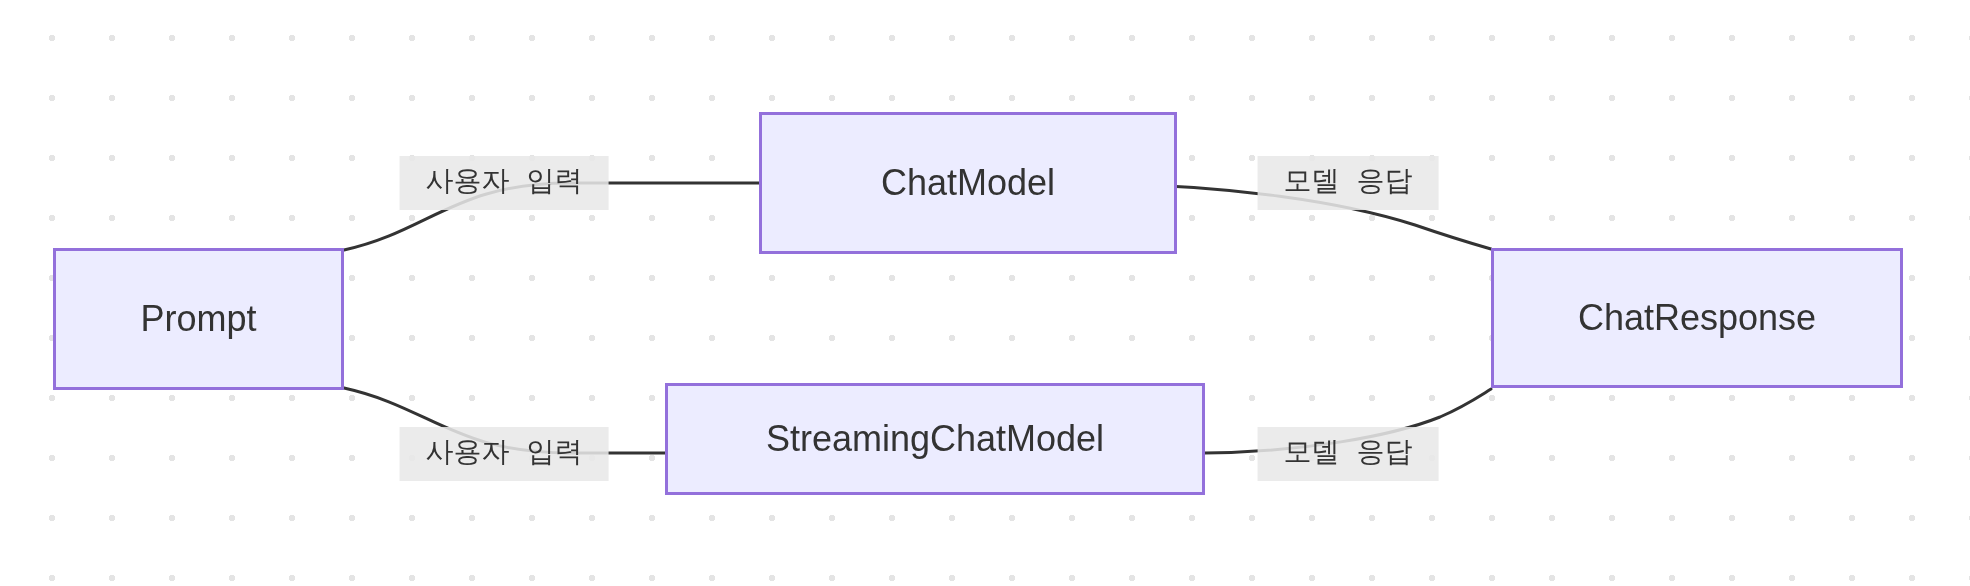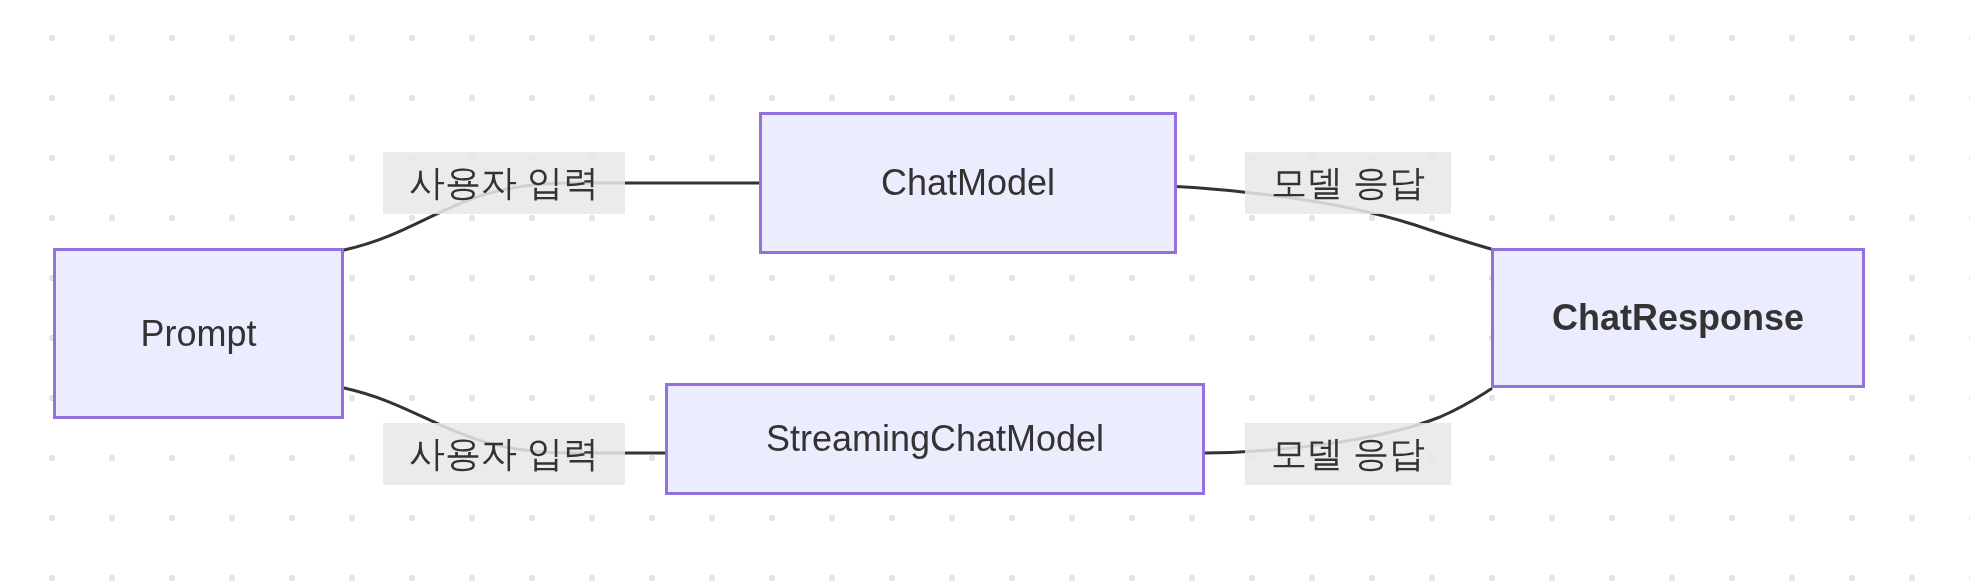--- a/index.html
+++ b/index.html
@@ -43,34 +43,35 @@
     z-index: 3;
     display: flex;
     align-items: center;
     justify-content: center;
     background: var(--node-fill);
     border: 3px solid var(--node-border);
     color: var(--text);
     font-size: 36px;
     white-space: nowrap;
   }
-  .node-prompt               { left: 53px;   top: 248px; width: 291px; height: 171px; text-align: center; }
+  .node-prompt               { left: 53px;   top: 248px; width: 291px; height: 142px; text-align: center; }
   .node-chat-model           { left: 759px;  top: 112px; width: 418px; height: 142px; }
   .node-streaming-chat-model { left: 665px;  top: 383px; width: 540px; height: 112px; }
-  .node-chat-response        { left: 1491px; top: 248px; width: 374px; height: 140px; font-weight: bold; }
+  .node-chat-response        { left: 1491px; top: 248px; width: 412px; height: 140px; }
   .edge-label {
     position: absolute;
     z-index: 2;
     transform: translate(-50%, -50%);
     background: color-mix(in srgb, var(--edge-label-bg) 87%, transparent);
     color: var(--text);
-    font-size: 36px;
+    font-size: 28px;
     line-height: 1.0;
     padding: 13px 26px;
     white-space: nowrap;
+    font-family: Liberation Mono, monospace;
   }
   .edge-label-user-top      { left: 504px;  top: 183px; }
   .edge-label-user-bottom   { left: 504px;  top: 454px; }
   .edge-label-model-top     { left: 1348px; top: 183px; }
   .edge-label-model-bottom  { left: 1348px; top: 454px; }
 </style>
 </head>
 <body>
 
 <div class="canvas">

